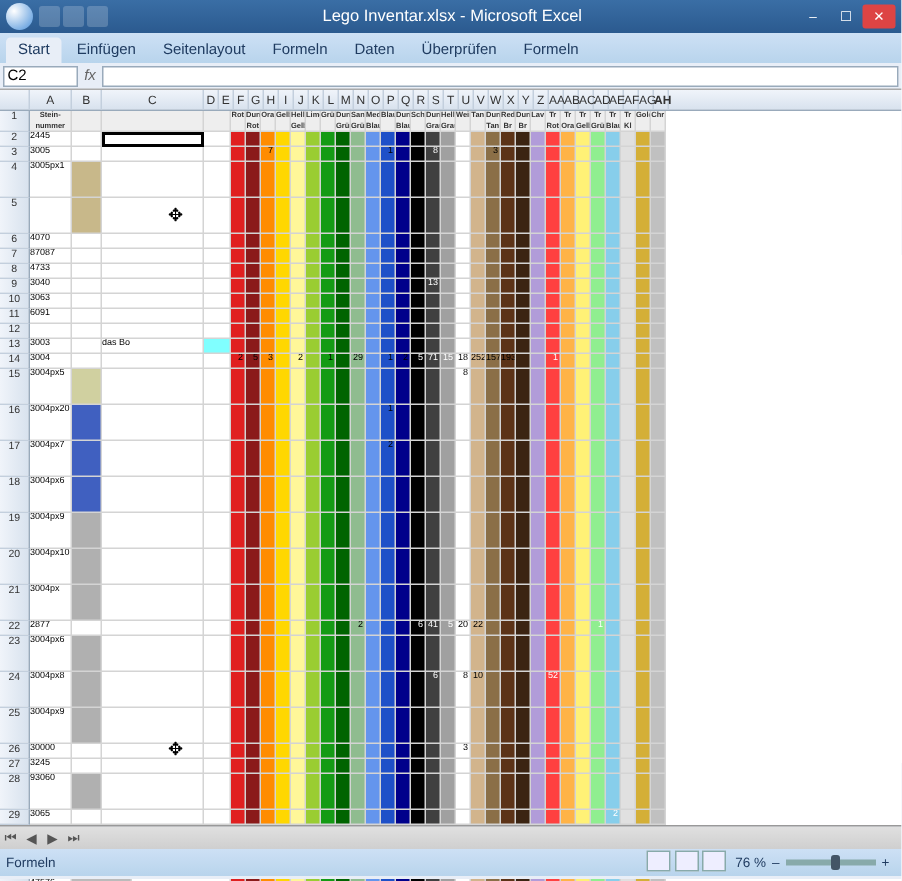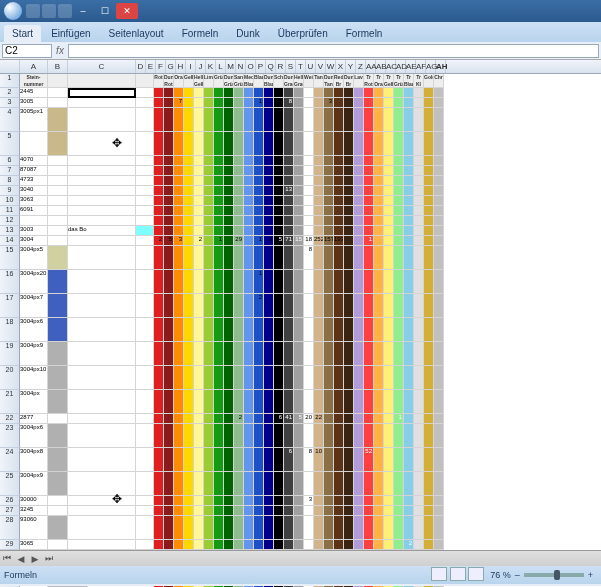--- a/index.html
+++ b/index.html
@@ -55,33 +55,34 @@
 </head>
 <body>
 
 <div class="titlebar">
   <div class="orb"></div>
   <div class="qat">
     <span></span>
     <span></span>
     <span></span>
   </div>
+  <div class="title">Lego Inventar.xlsx - Microsoft Excel</div>
   <div class="winbtns">
     <span>–</span>
     <span>☐</span>
     <span class="close">✕</span>
   </div>
 </div>
 
 <div class="ribbon-tabs">
     <span class="active">Start</span>
     <span>Einfügen</span>
     <span>Seitenlayout</span>
     <span>Formeln</span>
-    <span>Dunk</span>
+    <span>Daten</span>
     <span>Überprüfen</span>
     <span>Formeln</span>
   </div>
 
 <div class="namebox-row">
   <input class="namebox" value="C2" style="">
   <span class="fx">fx</span>
   <div class="formula"></div>
 </div>
 

